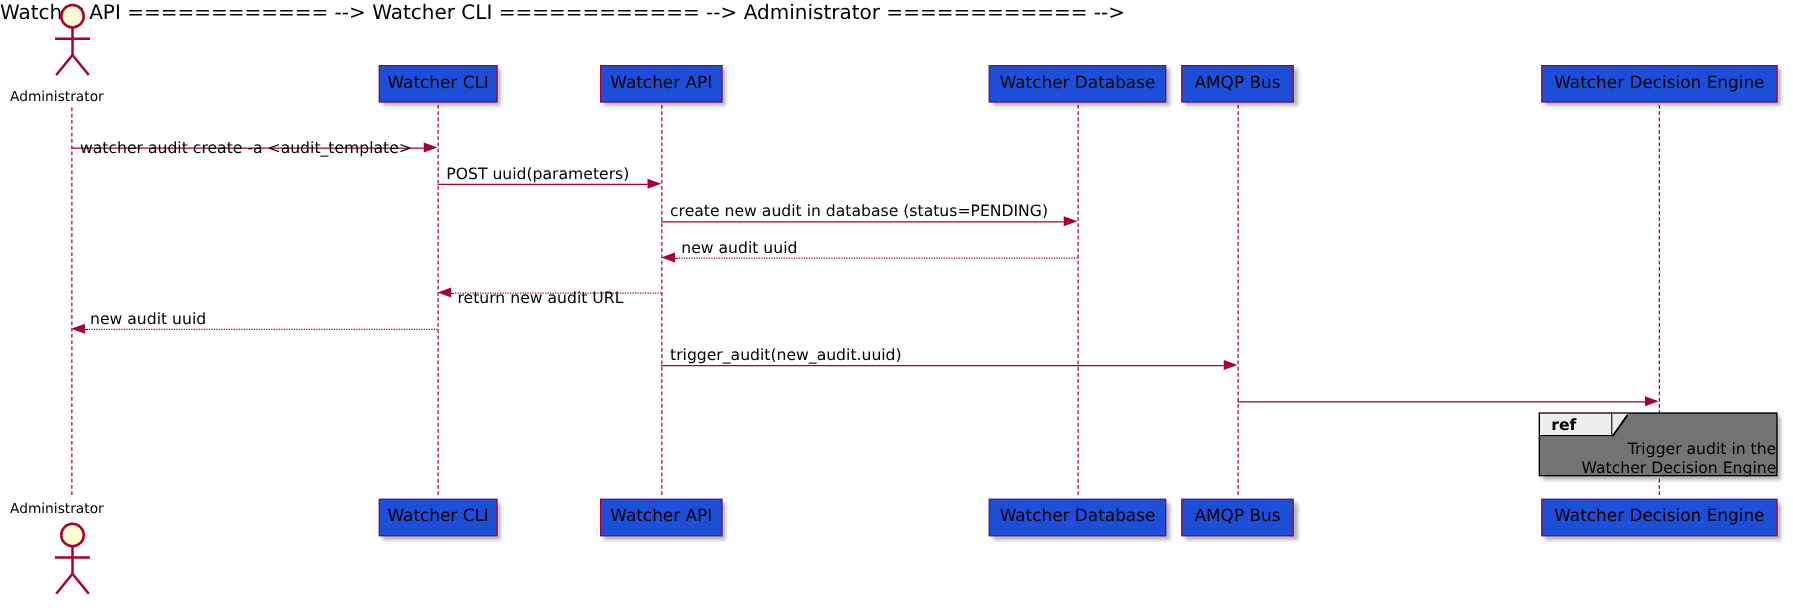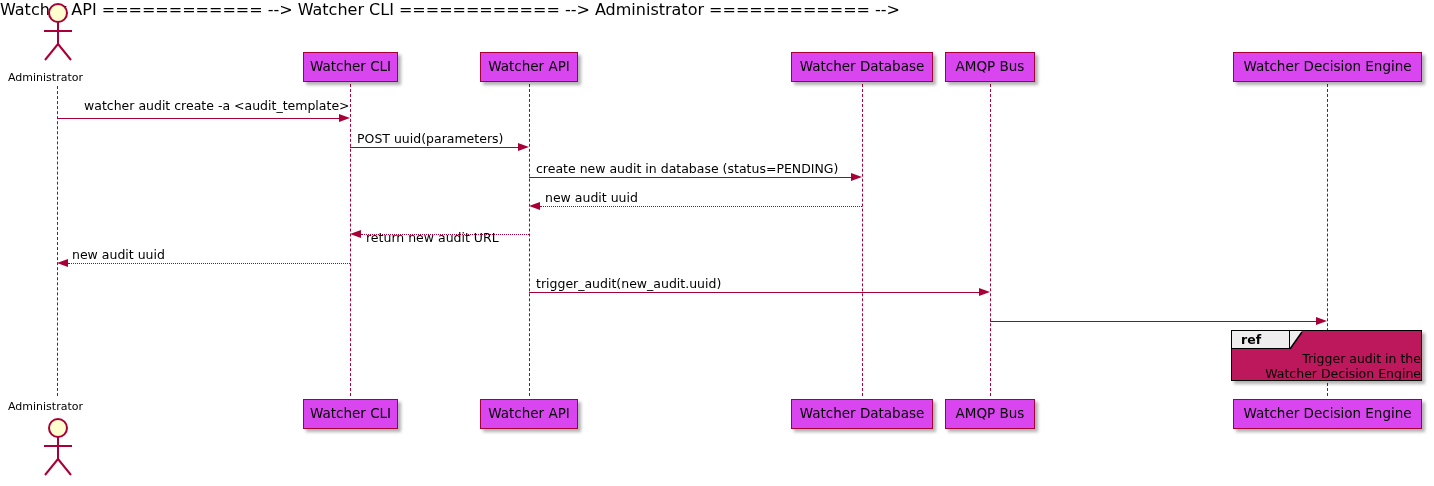--- a/index.html
+++ b/index.html
@@ -14,21 +14,21 @@
     position: relative;
     width: 1434px;
     height: 486px;
     background: #FFFFFF;
     overflow: hidden;
   }
   
   .participant-box {
     position: absolute;
     box-sizing: border-box;
-    background: #d946ef;
+    background: #1d4ed8;
     border: 1.5px solid #A80036;
     color: #000000;
     font-size: 13.5px;
     line-height: 1;
     display: flex;
     align-items: center;
     justify-content: center;
     white-space: nowrap;
     box-shadow: 3px 3px 3px rgba(0,0,0,0.30);
     padding: 0 9px;
@@ -86,21 +86,21 @@
     font-size: 12.5px;
     color: #000000;
     white-space: nowrap;
     z-index: 4;
     line-height: 1;
   }
   
   .ref-box {
     position: absolute;
     box-sizing: border-box;
-    background: #be185d;
+    background: #737373;
     border: 1.5px solid #000000;
     box-shadow: 3px 3px 3px rgba(0,0,0,0.30);
     z-index: 6;
   }
   .ref-tab {
     position: absolute;
     left: 0;
     top: 0;
     height: 18px;
     width: 58px;
@@ -179,21 +179,21 @@
     <span>Watcher Database</span>
   </div>
   <div class="participant-box" style="left:945px; top:52px; width:90px; height:30px;">
     <span>AMQP Bus</span>
   </div>
   <div class="participant-box" style="left:1233px; top:52px; width:189px; height:30px;">
     <span>Watcher Decision Engine</span>
   </div>
 
   
-  <div class="msg-label" style="left:64px; top:100px;margin-left:20px;">watcher audit create -a &lt;audit_template&gt;</div>
+  <div class="msg-label" style="left:64px; top:112px;">watcher audit create -a &lt;audit_template&gt;</div>
   <div class="msg-line solid" style="left:57px; top:118px; width:282px;"></div>
   <div class="arrowhead right" style="left:339px; top:113.5px;"></div>
 
   
   <div class="msg-label" style="left:357px; top:133px;">POST uuid(parameters)</div>
   <div class="msg-line solid" style="left:350px; top:147px; width:168px;"></div>
   <div class="arrowhead right" style="left:518px; top:142.5px;"></div>
 
   
   <div class="msg-label" style="left:536px; top:163px;">create new audit in database (status=PENDING)</div>

